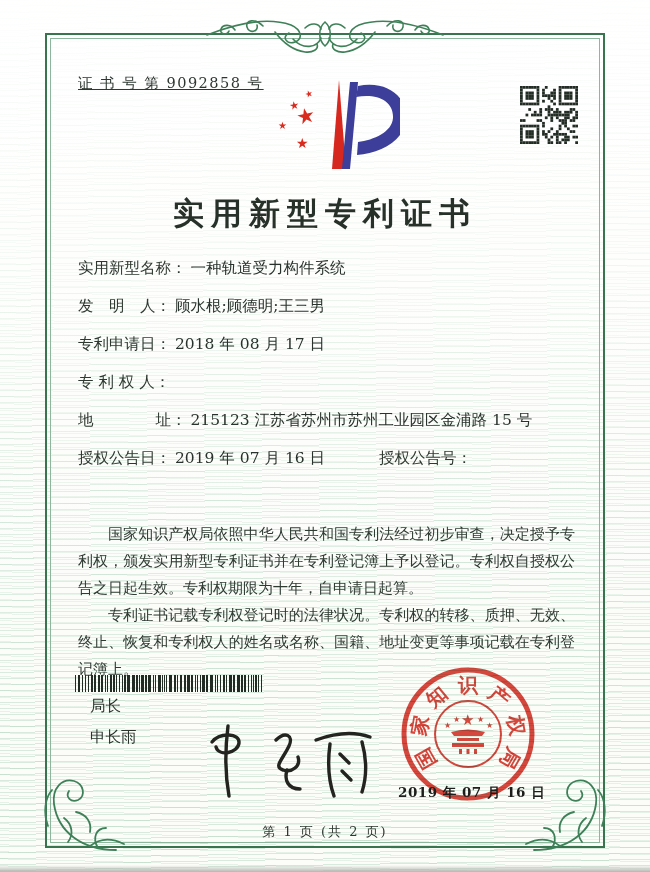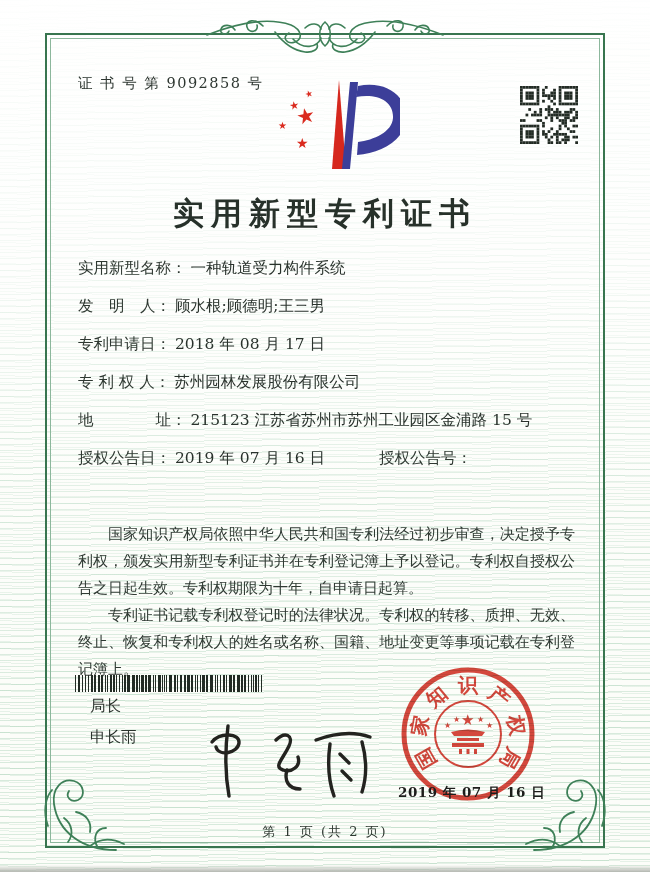--- a/index.html
+++ b/index.html
@@ -8,21 +8,21 @@
     font-family:"DejaVu Serif","Liberation Serif",serif;color:#323d36;
     background:
       linear-gradient(180deg, rgba(255,255,255,.96) 0%, rgba(255,255,255,.7) 30%, rgba(255,255,255,.25) 55%, rgba(255,255,255,0) 85%),
       repeating-linear-gradient(179deg, rgba(139,194,159,.32) 0 1px, rgba(255,255,255,0) 1px 6px),
       repeating-linear-gradient(181.5deg, rgba(139,194,159,.20) 0 1px, rgba(255,255,255,0) 1px 7px),
       #fcfdf9;
   }
   .abs{position:absolute;}
   .frame-outer{left:45px;top:33px;width:560px;height:815px;border:2px solid #38754f;box-sizing:border-box;}
   .frame-inner{left:50px;top:38px;width:550px;height:805px;border:1px solid #8cb79c;box-sizing:border-box;}
-  .cert-no{left:78px;top:74px;font-size:14.5px;letter-spacing:1.5px;color:#2d3630;}
+  .cert-no{left:78px;top:74px;font-size:14.5px;letter-spacing:1.5px;color:#2d3630;text-decoration:underline;}
   .qr{left:520px;top:86px;}
   .title{left:0;top:193px;width:100%;text-align:center;font-size:31px;font-weight:bold;letter-spacing:7px;color:#27312a;}
   .fields{left:78px;top:249px;width:497px;}
   .frow{height:38px;display:flex;align-items:center;font-size:15.5px;}
   .flabel{white-space:pre;color:#2e3831;}
   .fvalue{margin-left:4px;white-space:pre;color:#29322c;}
   .pair2{margin-left:54px;}
   .paras{left:78px;top:521px;width:497px;font-size:15px;line-height:27px;text-align:justify;color:#2f3a33;}
   .paras p{margin:0;text-indent:2em;}
   .barcode{left:75px;top:675px;}
@@ -315,21 +315,20 @@
       <div class="frow">
         <span class="flabel">发　明　人：</span>
         <span class="fvalue">顾水根;顾德明;王三男</span>
       </div>
       <div class="frow">
         <span class="flabel">专利申请日：</span>
         <span class="fvalue">2018 年 08 月 17 日</span>
       </div>
       <div class="frow">
         <span class="flabel">专 利 权 人：</span>
-        <span class="fvalue">苏州园林发展股份有限公司</span>
       </div>
       <div class="frow">
         <span class="flabel">地　　　　址：</span>
         <span class="fvalue">215123 江苏省苏州市苏州工业园区金浦路 15 号</span>
       </div>
       <div class="frow">
         <span class="flabel">授权公告日：</span>
         <span class="fvalue">2019 年 07 月 16 日</span>
         <span class="flabel pair2">授权公告号：</span>
       </div>

